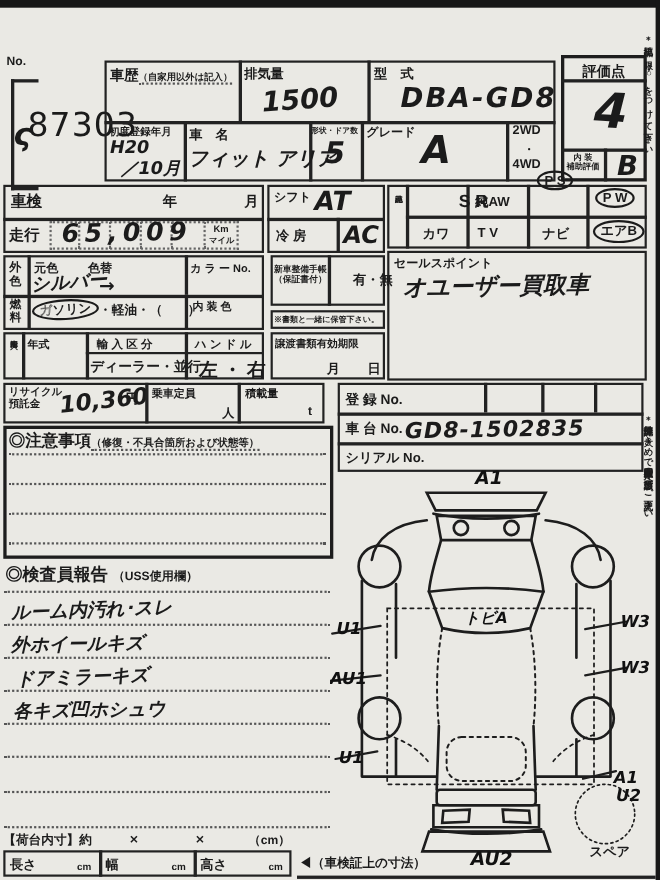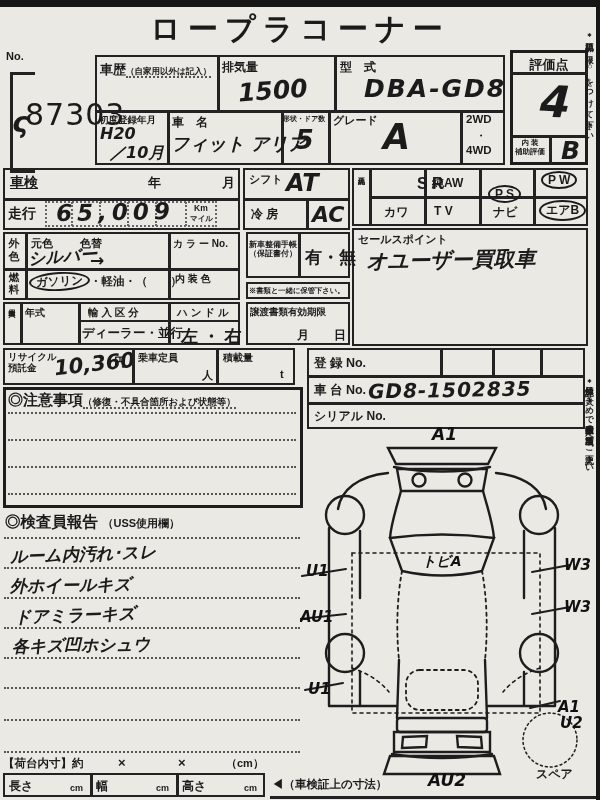--- a/index.html
+++ b/index.html
@@ -20,21 +20,20 @@
   svg text.hw{font-family:"DejaVu Sans",sans-serif;font-style:italic;font-weight:600;}
 </style>
 </head>
 <body>
 
 <div id="sheet">
 
   <div class="abs" style="left:0;top:0;width:600px;height:7px;background:#171717;"></div>
   <div class="abs" style="left:596px;top:0;width:4px;height:800px;background:#171717;"></div>
 
-  <div class="abs lb" style="left:0;top:9px;width:600px;text-align:center;font-size:30px;letter-spacing:7px;">ロープラコーナー</div>
 
   <div class="abs lb" style="left:6px;top:50px;font-size:11px;">No.</div>
   <div class="abs" style="left:10px;top:72px;width:22px;height:95px;border-left:3.5px solid #222;border-top:3.5px solid #222;border-bottom:3.5px solid #222;"></div>
   <div class="abs hw" style="left:12px;top:106px;font-size:28px;">ς</div>
   <div class="abs" style="left:25px;top:97px;font-size:30px;font-family:'DejaVu Sans',sans-serif;font-weight:500;letter-spacing:1px;">87303</div>
 
   <div class="bx" style="left:95px;top:55px;width:410px;height:110px;"></div>
   <div class="vl" style="left:217px;top:55px;height:55px;"></div>
   <div class="vl" style="left:334px;top:55px;height:55px;"></div>
   <div class="hl" style="left:95px;top:110px;width:410px;"></div>
@@ -106,21 +105,21 @@
   <div class="hl" style="left:369px;top:196px;width:219px;"></div>
   <div class="vl" style="left:369px;top:168px;height:58px;"></div>
   <div class="vl" style="left:424px;top:168px;height:58px;"></div>
   <div class="vl" style="left:479px;top:168px;height:58px;"></div>
   <div class="vl" style="left:533px;top:168px;height:58px;"></div>
   <div class="abs lb stack" style="left:353px;top:172px;width:16px;font-size:7px;">
     <span class="vtext" style="letter-spacing:0;">純正品</span>
   </div>
   <div class="abs lb" style="left:381px;top:175px;font-size:16px;margin-left:36px;">S R</div>
   <div class="abs lb" style="left:432px;top:175px;font-size:12px;">純AW</div>
-  <div class="abs lb" style="left:488px;top:185px;font-size:12px;text-align:center;"><span class="circ">P S</span></div>
+  <div class="abs lb" style="left:488px;top:155px;font-size:12px;text-align:center;"><span class="circ">P S</span></div>
   <div class="abs lb" style="left:541px;top:171px;font-size:12px;"><span class="circ">P W</span></div>
   <div class="abs lb" style="left:384px;top:204px;font-size:12px;">カワ</div>
   <div class="abs lb" style="left:434px;top:204px;font-size:12px;">T V</div>
   <div class="abs lb" style="left:493px;top:204px;font-size:12px;">ナビ</div>
   <div class="abs lb" style="left:539px;top:200px;font-size:12px;"><span class="circ">エアB</span></div>
 
   <div class="bx" style="left:352px;top:228px;width:236px;height:118px;"></div>
   <div class="abs lb" style="left:358px;top:232px;font-size:11px;">セールスポイント</div>
   <div class="abs hw" style="left:366px;top:246px;font-size:21px;transform:rotate(-1deg);">オユーザー買取車</div>
 
@@ -160,21 +159,21 @@
   <div class="abs lb" style="left:82px;top:325px;font-size:12.5px;">ディーラー・並行</div>
   <div class="abs lb" style="left:177px;top:306px;font-size:10.5px;">ハ ン ド ル</div>
   <div class="abs lb" style="left:181px;top:325px;font-size:17px;">左 ・ 右</div>
 
   <div class="bx" style="left:246px;top:232px;width:104px;height:46px;"></div>
   <div class="vl" style="left:298px;top:232px;height:46px;"></div>
   <div class="abs lb stack" style="left:248px;top:240px;width:50px;font-size:8px;">
     <span>新車整備手帳</span>
     <span>（保証書付）</span>
   </div>
-  <div class="abs lb" style="left:305px;top:246px;font-size:17px;">有・無</div>
+  <div class="abs lb" style="left:321px;top:246px;font-size:12px;">有・無</div>
   <div class="bx" style="left:246px;top:282px;width:104px;height:17px;border-width:2px;"></div>
   <div class="abs lb" style="left:249px;top:286px;font-size:7.3px;white-space:nowrap;">※書類と一緒に保管下さい。</div>
   <div class="bx" style="left:246px;top:302px;width:104px;height:43px;"></div>
   <div class="abs lb" style="left:250px;top:306px;font-size:9.5px;white-space:nowrap;">譲渡書類有効期限</div>
   <div class="abs lb" style="left:297px;top:327px;font-size:12px;">月</div>
   <div class="abs lb" style="left:334px;top:327px;font-size:12px;">日</div>
 
   <div class="bx" style="left:3px;top:348px;width:292px;height:37px;"></div>
   <div class="abs lb stack" style="left:8px;top:352px;font-size:9.5px;align-items:flex-start;">
     <span>リサイクル</span>

